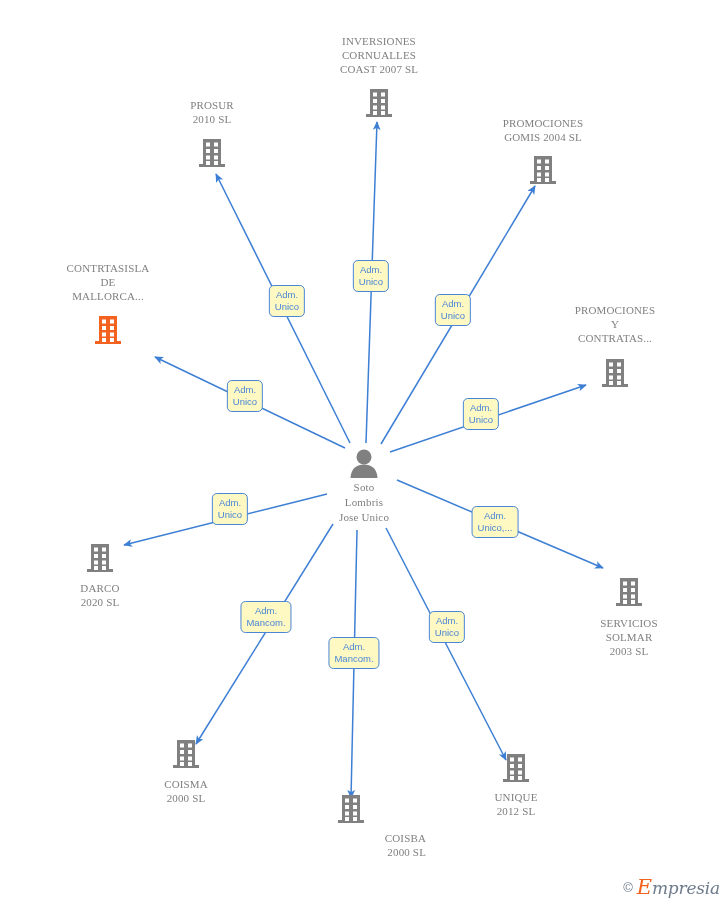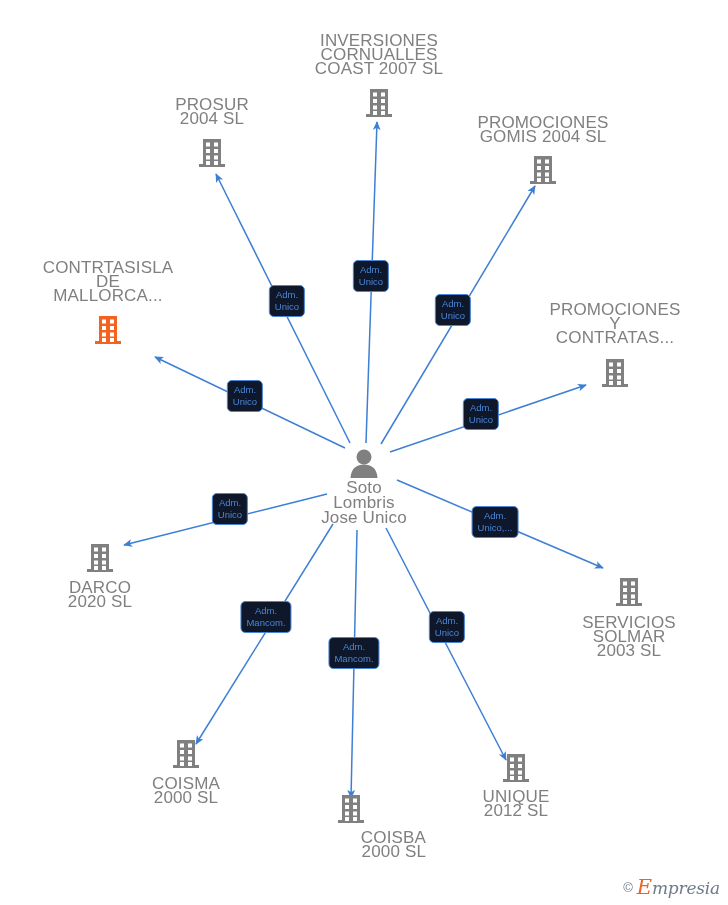--- a/index.html
+++ b/index.html
@@ -32,45 +32,46 @@
   
   .node {
     position: absolute;
     width: 150px;
     margin-left: -75px;
     text-align: center;
     line-height: 14px;
   }
   .node .node-label {
     display: block;
-    font-size: 17px;
+    font-size: 11px;
     color: #808080;
     letter-spacing: 0.15px;
     white-space: pre-line;
+    font-family: Liberation Serif, serif;
   }
   .node .node-icon {
     display: block;
     margin: 2px auto 2px auto;
     width: 34px;
     height: 34px;
   }
 
   .person-label {
     font-size: 12.5px;
     color: #808080;
     line-height: 15px;
   }
 
   
   .edge-label {
     position: absolute;
     box-sizing: border-box;
     border: 1.3px solid #4a86d6;
     border-radius: 5px;
-    background: #0f172a;
+    background: #fef9c3;
     color: #4a86d6;
     font-size: 9.5px;
     line-height: 12px;
     text-align: center;
     padding: 3px 5px 3px 5px;
     white-space: pre-line;
     transform: translate(-50%, -50%);
   }
 
   
@@ -151,21 +152,21 @@
             <rect x="11" y="13" width="4" height="4" fill="#ffffff"></rect>
             <rect x="19" y="13" width="4" height="4" fill="#ffffff"></rect>
             <rect x="11" y="19.5" width="4" height="4" fill="#ffffff"></rect>
             <rect x="19" y="19.5" width="4" height="4" fill="#ffffff"></rect>
             <rect x="11" y="25" width="4" height="4" fill="#ffffff"></rect>
             <rect x="19" y="25" width="4" height="4" fill="#ffffff"></rect>
           </svg></span>
       </div>
       <div class="node" style="left: 212px; top: 98px;">
         <span class="node-label" style="color: rgb(128, 128, 128);">PROSUR
-2004 SL</span>
+2010 SL</span>
       </div>
       <div class="node" style="left: 379px; top: 84px;">
         <span class="node-icon"><svg viewBox="0 0 34 34" width="34" height="34" xmlns="http://www.w3.org/2000/svg">
             <rect x="8" y="3" width="18" height="26" fill="#808080"></rect>
             <rect x="4" y="28" width="26" height="3" fill="#808080"></rect>
             <rect x="11" y="6.5" width="4" height="4" fill="#ffffff"></rect>
             <rect x="19" y="6.5" width="4" height="4" fill="#ffffff"></rect>
             <rect x="11" y="13" width="4" height="4" fill="#ffffff"></rect>
             <rect x="19" y="13" width="4" height="4" fill="#ffffff"></rect>
             <rect x="11" y="19.5" width="4" height="4" fill="#ffffff"></rect>

